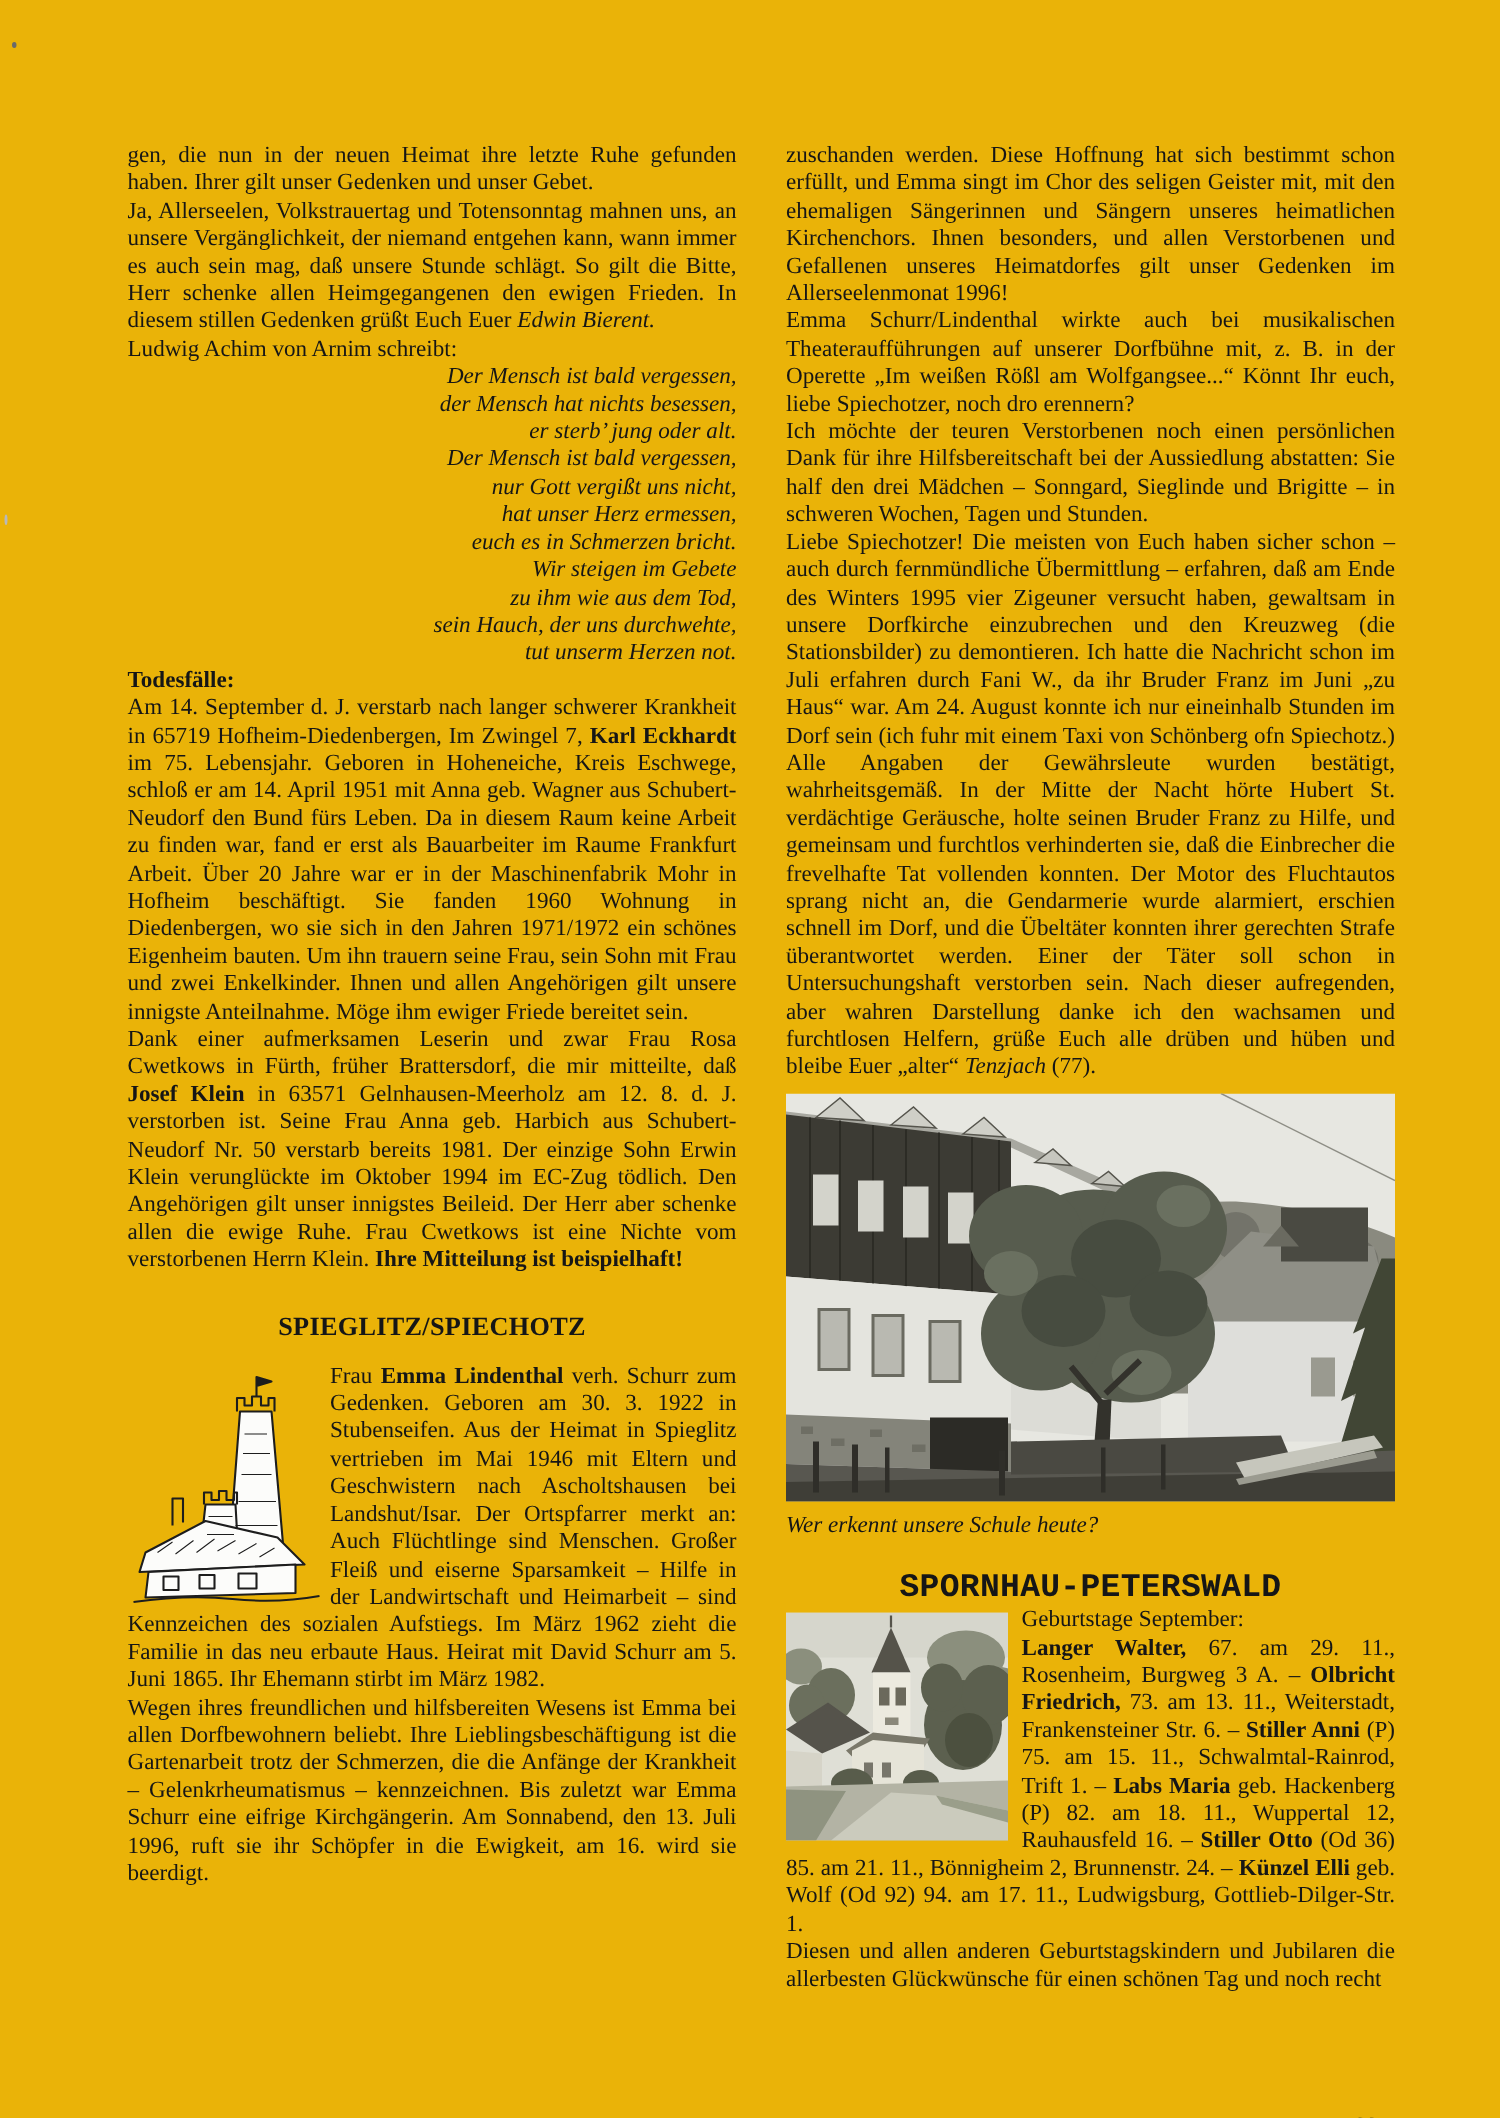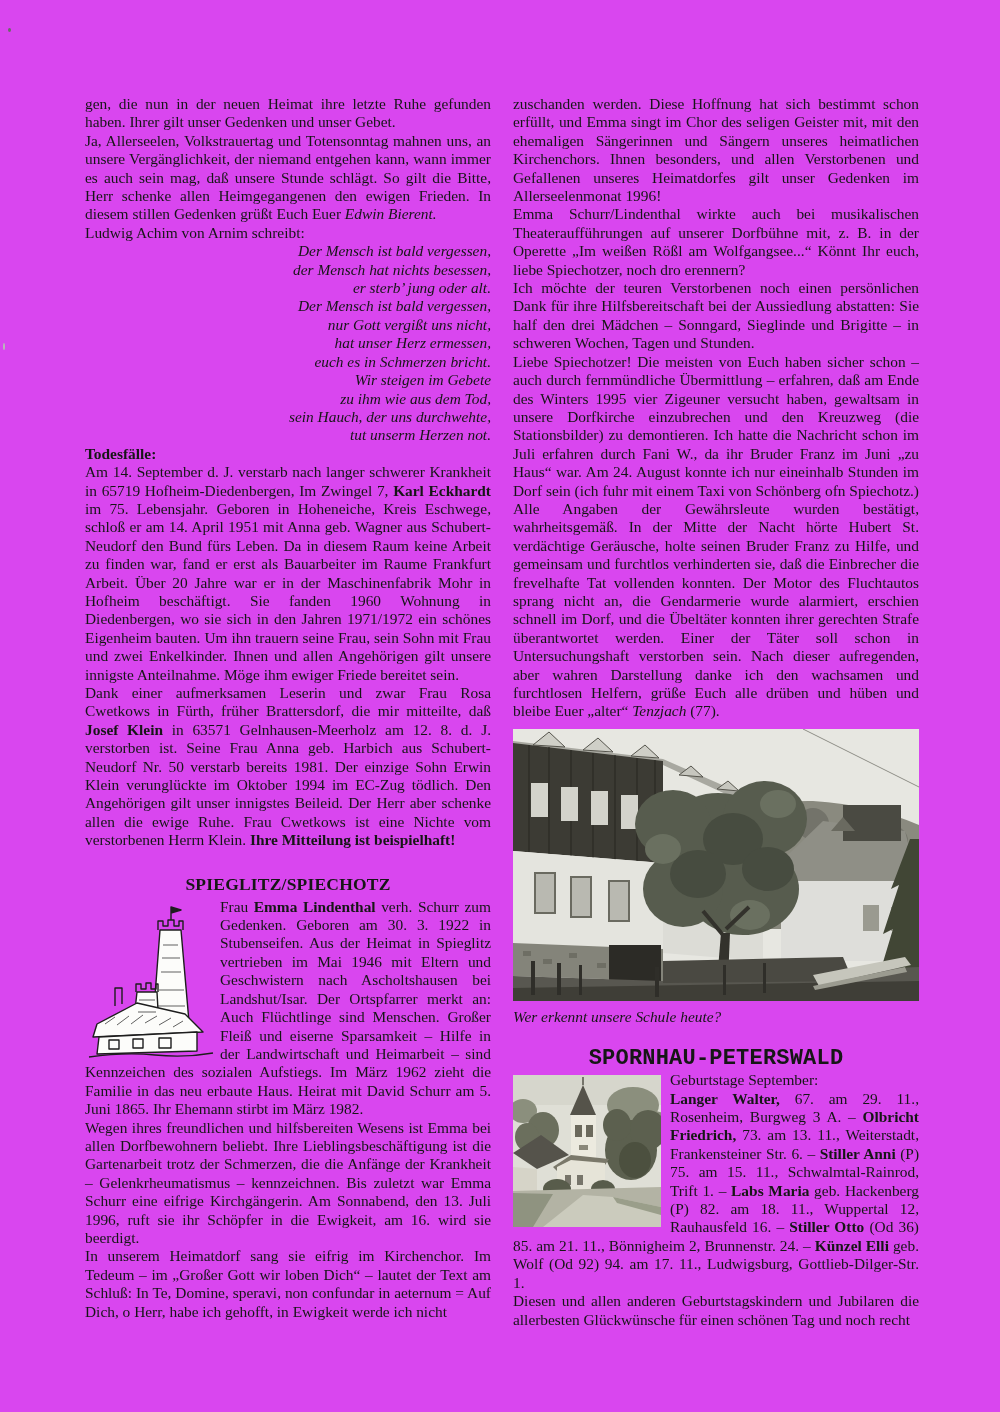--- a/index.html
+++ b/index.html
@@ -1,29 +1,29 @@
 <!DOCTYPE html>
 <html lang="de"><head>
 <meta charset="utf-8">
 <style>
   html,body{margin:0;padding:0;background:#ffffff;}
   .page{
-    position:relative;width:1000px;height:1412px;background:#d946ef;
+    position:relative;width:1000px;height:1412px;background:#eab308;
     font-family:"Liberation Serif","DejaVu Serif",serif;
     color:#161616;font-size:15.4px;line-height:18.4px;overflow:hidden;
   }
   .col{position:absolute;top:95px;width:406px;}
   .col-left{left:85px;}
-  .col-right{left:513px;}
+  .col-right{left:524px;}
   p{margin:0;padding:0;text-align:justify;}
   .noj{text-align:left;}
   .b{font-weight:700;}
   .i{font-style:italic;}
   .poem{margin-left:195px;font-style:italic;text-align:right;}
-  .sec-h{font-size:17.5px;font-weight:700;text-align:center;margin:24px 0 3px 0;letter-spacing:.2px;line-height:21px;}
+  .sec-h{font-size:17.5px;font-weight:700;text-align:center;margin:24px 0 14px 0;letter-spacing:.2px;line-height:21px;}
   .sec-h2{font-size:22px;font-weight:700;text-align:center;margin:22px 0 2px 0;letter-spacing:.2px;line-height:21px;font-family:Liberation Mono, monospace;}
   .float-tower{float:left;width:131px;height:160px;margin:2px 4px 0 0;}
   .float-church{float:left;width:148px;height:152px;margin:4px 9px 2px 0;}
   .float-tower svg,.float-church svg,.school-photo svg{display:block;width:100%;height:100%;}
   .school-photo{width:406px;height:272px;margin-top:8px;}
   .caption{margin-top:7px;text-align:left;font-style:italic;}
   .page-number{position:absolute;top:1409px;left:513px;width:406px;text-align:right;}
   .speck{position:absolute;border-radius:50%;}
   .speck1{left:8px;top:28px;width:3px;height:4px;background:#6a6a6a;}
   .speck2{left:3px;top:343px;width:2px;height:7px;background:#b9b9b9;}
@@ -73,21 +73,20 @@
         <path d="M4 157 Q 40 152 70 155 T 128 153" fill="none"></path>
       </g>
       <g stroke="#1d1d1d" stroke-width="0.7" fill="none">
         <path d="M78 45 h15 M77 58 h18 M76 72 h20 M74 90 h25 M72 106 h28"></path>
         <path d="M54 100 h16 M53 112 h18"></path>
         <path d="M20 124 l10 -7 M32 125 l12 -9 M46 124 l12 -9 M60 123 l12 -7 M74 125 l12 -7 M88 127 l10 -6"></path>
       </g>
     </svg>
         </span><span>Frau </span><span class="b">Emma Lindenthal</span><span> verh. Schurr zum Gedenken. Geboren am 30. 3. 1922 in Stubenseifen. Aus der Heimat in Spieglitz vertrieben im Mai 1946 mit Eltern und Geschwistern nach Ascholtshausen bei Landshut/Isar. Der Ortspfarrer merkt an: Auch Flüchtlinge sind Menschen. Großer Fleiß und eiserne Sparsamkeit – Hilfe in der Landwirtschaft und Heimarbeit – sind Kennzeichen des sozialen Aufstiegs. Im März 1962 zieht die Familie in das neu erbaute Haus. Heirat mit David Schurr am 5. Juni 1865. Ihr Ehemann stirbt im März 1982.</span></p>
     <p>Wegen ihres freundlichen und hilfsbereiten Wesens ist Emma bei allen Dorfbewohnern beliebt. Ihre Lieblingsbeschäftigung ist die Gartenarbeit trotz der Schmerzen, die die Anfänge der Krankheit – Gelenkrheumatismus – kennzeichnen. Bis zuletzt war Emma Schurr eine eifrige Kirchgängerin. Am Sonnabend, den 13. Juli 1996, ruft sie ihr Schöpfer in die Ewigkeit, am 16. wird sie beerdigt.</p>
-    <p>In unserem Heimatdorf sang sie eifrig im Kirchenchor. Im Tedeum – im „Großer Gott wir loben Dich“ – lautet der Text am Schluß: In Te, Domine, speravi, non confundar in aeternum = Auf Dich, o Herr, habe ich gehofft, in Ewigkeit werde ich nicht</p>
   </div>
 
   <div class="col col-right">
     <p>zuschanden werden. Diese Hoffnung hat sich bestimmt schon erfüllt, und Emma singt im Chor des seligen Geister mit, mit den ehemaligen Sängerinnen und Sängern unseres heimatlichen Kirchenchors. Ihnen besonders, und allen Verstorbenen und Gefallenen unseres Heimatdorfes gilt unser Gedenken im Allerseelenmonat 1996!</p>
     <p>Emma Schurr/Lindenthal wirkte auch bei musikalischen Theateraufführungen auf unserer Dorfbühne mit, z. B. in der Operette „Im weißen Rößl am Wolfgangsee...“ Könnt Ihr euch, liebe Spiechotzer, noch dro erennern?</p>
     <p>Ich möchte der teuren Verstorbenen noch einen persönlichen Dank für ihre Hilfsbereitschaft bei der Aussiedlung abstatten: Sie half den drei Mädchen – Sonngard, Sieglinde und Brigitte – in schweren Wochen, Tagen und Stunden.</p>
     <p><span>Liebe Spiechotzer! Die meisten von Euch haben sicher schon – auch durch fernmündliche Übermittlung – erfahren, daß am Ende des Winters 1995 vier Zigeuner versucht haben, gewaltsam in unsere Dorfkirche einzubrechen und den Kreuzweg (die Stationsbilder) zu demontieren. Ich hatte die Nachricht schon im Juli erfahren durch Fani W., da ihr Bruder Franz im Juni „zu Haus“ war. Am 24. August konnte ich nur eineinhalb Stunden im Dorf sein (ich fuhr mit einem Taxi von Schönberg ofn Spiechotz.) Alle Angaben der Gewährsleute wurden bestätigt, wahrheitsgemäß. In der Mitte der Nacht hörte Hubert St. verdächtige Geräusche, holte seinen Bruder Franz zu Hilfe, und gemeinsam und furchtlos verhinderten sie, daß die Einbrecher die frevelhafte Tat vollenden konnten. Der Motor des Fluchtautos sprang nicht an, die Gendarmerie wurde alarmiert, erschien schnell im Dorf, und die Übeltäter konnten ihrer gerechten Strafe überantwortet werden. Einer der Täter soll schon in Untersuchungshaft verstorben sein. Nach dieser aufregenden, aber wahren Darstellung danke ich den wachsamen und furchtlosen Helfern, grüße Euch alle drüben und hüben und bleibe Euer „alter“ </span><span class="i">Tenzjach</span><span> (77).</span></p>
 
     <div class="school-photo">
         <svg viewBox="0 0 406 272" preserveAspectRatio="none" aria-hidden="true">

